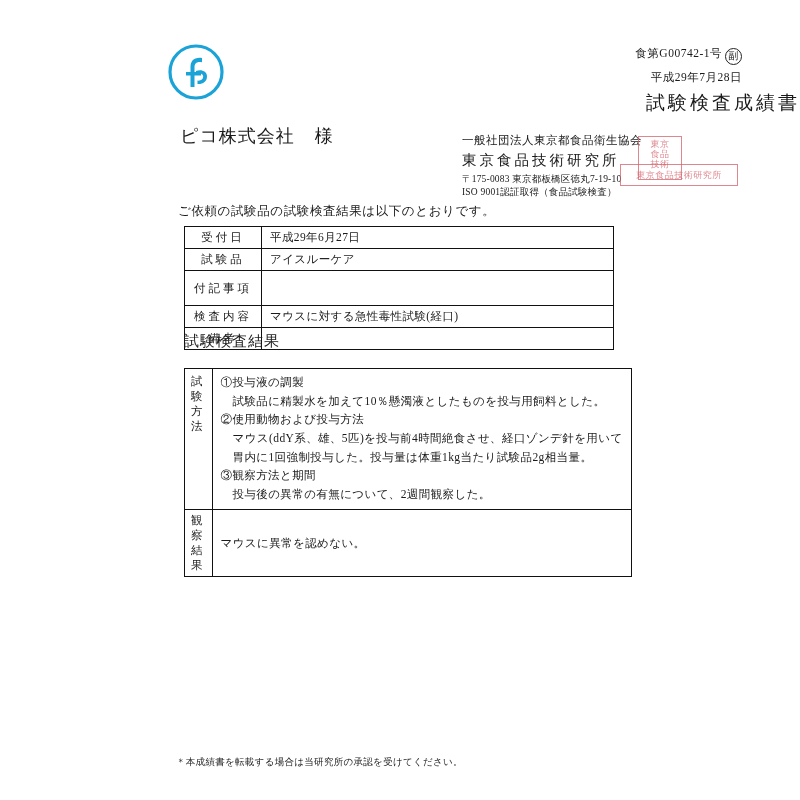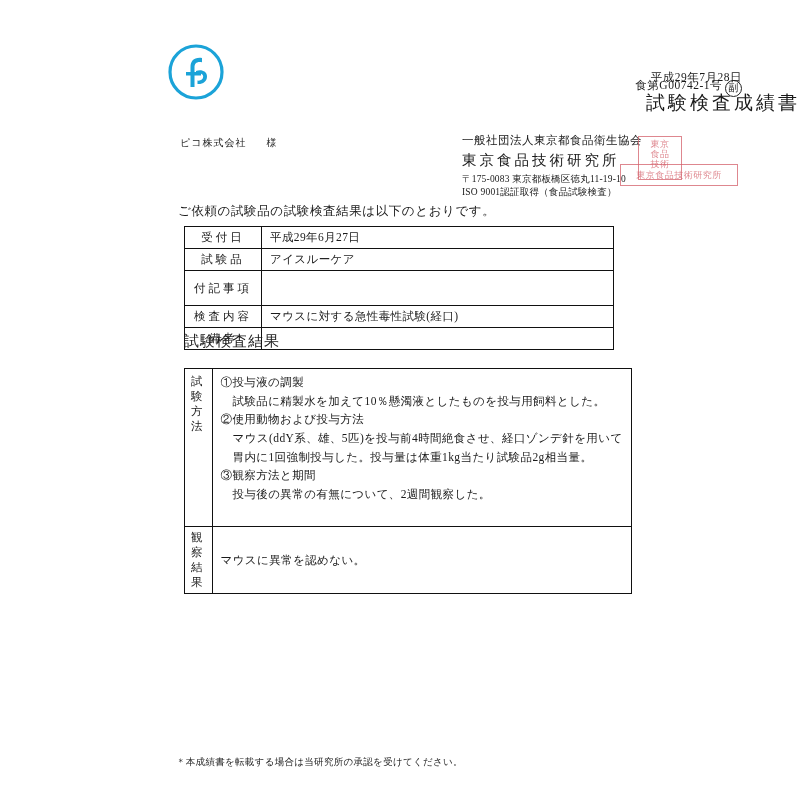--- a/index.html
+++ b/index.html
@@ -33,21 +33,20 @@
   .logo svg { display: block; }
 
   .doc-no {
     position: absolute;
     right: 58px;
     top: 46px;
     font-size: 11.5px;
     letter-spacing: 0.5px;
     white-space: nowrap;
     text-align: right;
-    margin-top: 32px;
   }
   .doc-no .circ {
     display: inline-block;
     border: 1px solid #222;
     border-radius: 50%;
     width: 15px;
     height: 15px;
     line-height: 14px;
     text-align: center;
     font-size: 10px;
@@ -70,22 +69,22 @@
     width: 800px;
     text-align: right;
     font-size: 19px;
     letter-spacing: 3px;
     font-weight: normal;
   }
 
   .addressee {
     position: absolute;
     left: 180px;
-    top: 136px;
-    font-size: 10px;
+    top: 124px;
+    font-size: 18px;
     letter-spacing: 1px;
     white-space: nowrap;
   }
   .addressee .sama { margin-left: 20px; }
 
   
   .issuer {
     position: absolute;
     right: 58px;
     top: 132px;
@@ -182,21 +181,21 @@
     width: 430px;
   }
   .t2 td.lbl {
     width: 72px;
     text-align: center;
     letter-spacing: 3px;
     vertical-align: top;
     padding-top: 5px;
   }
   .t2 td.body {
-    padding: 4px 8px 23px 8px;
+    padding: 4px 8px 6px 8px;
     line-height: 1.62;
   }
   .t2 td.body .ln { white-space: nowrap; }
   .t2 td.body .ind { padding-left: 12px; }
   .t2 tr.r-kansatsu td { height: 14px; }
   .t2 tr.r-kansatsu td.lbl { vertical-align: middle; padding-top: 3px; }
   .t2 tr.r-kansatsu td.body { padding-top: 3px; padding-bottom: 3px; }
 
   .footnote {
     position: absolute;
@@ -227,21 +226,21 @@
 
   <div class="title">試験検査成績書</div>
 
   <div class="addressee">
     <span>ピコ株式会社</span><span class="sama">様</span>
   </div>
 
   <div class="issuer">
     <div class="line1">一般社団法人東京都食品衛生協会</div>
     <div class="line2">東京食品技術研究所</div>
-    <div class="line3">〒175-0083 東京都板橋区徳丸11-19-10</div>
+    <div class="line3">〒175-0083 東京都板橋区徳丸7-19-10</div>
     <div class="line4">ISO 9001認証取得（食品試験検査）</div>
   </div>
 
   <div class="stamp stamp-sq">
     <span>東京</span>
     <span>食品</span>
     <span>技術</span>
   </div>
   <div class="stamp stamp-wide">東京食品技術研究所</div>
 

